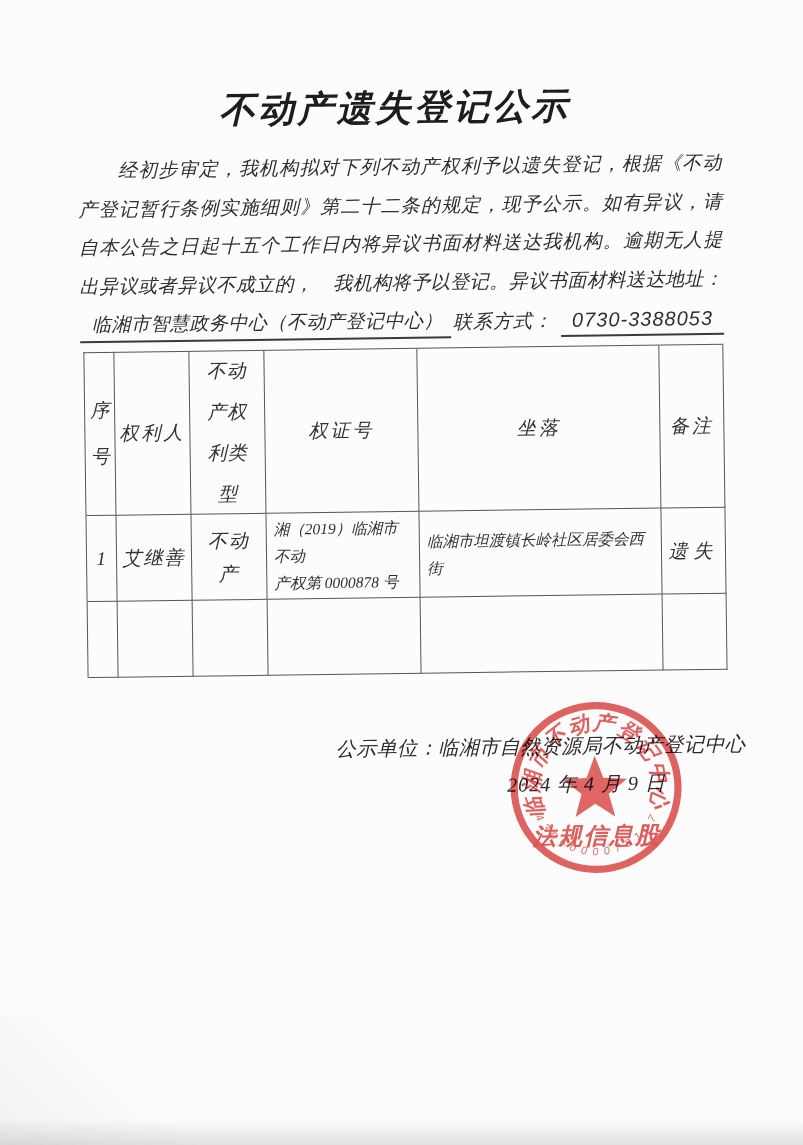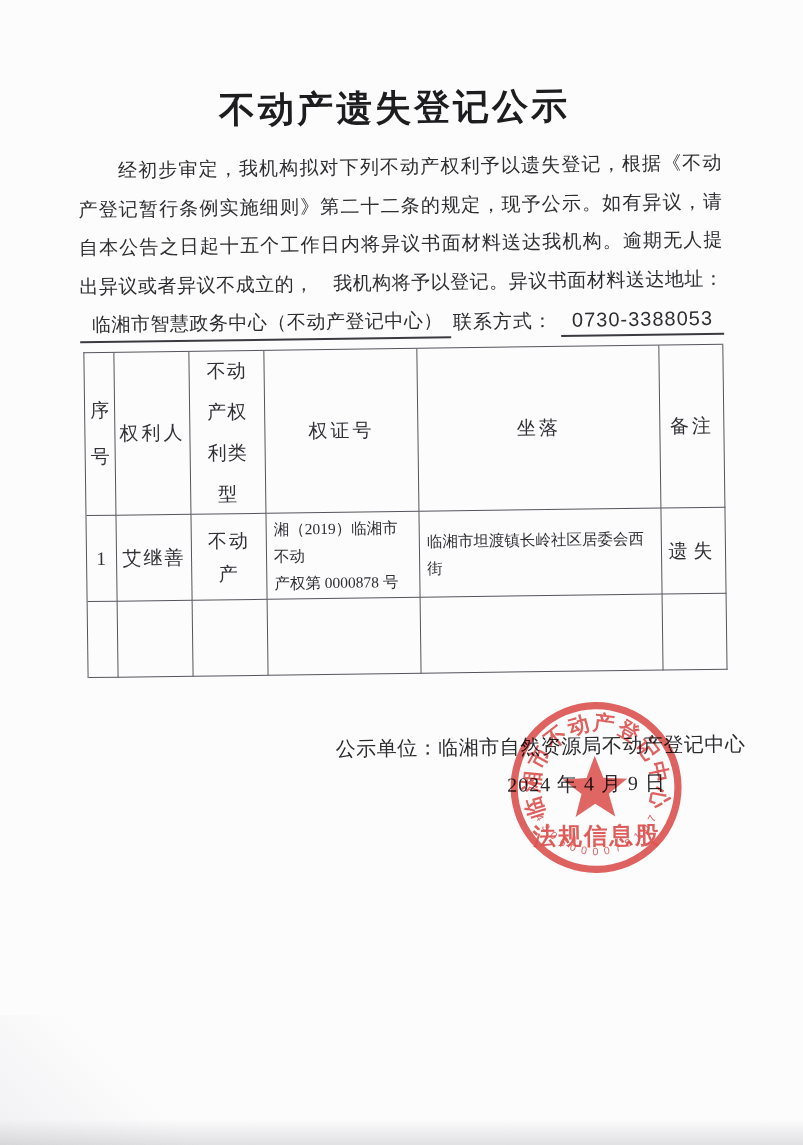--- a/index.html
+++ b/index.html
@@ -5,20 +5,21 @@
   html,body { margin:0; padding:0; }
   body { background:#e9e9ea; }
 
   .page {
     position:relative;
     width:803px; height:1145px;
     background:#fcfcfd;
     overflow:hidden;
     font-family:"Liberation Serif", serif;
     color:#2b2b2e;
+    font-style:italic;
   }
 
   .sheet {
     position:absolute; inset:0;
     transform:rotate(-0.75deg);
     transform-origin:50% 55%;
   }
 
   .doc-title {
     position:absolute; top:84px; left:0; width:100%;

